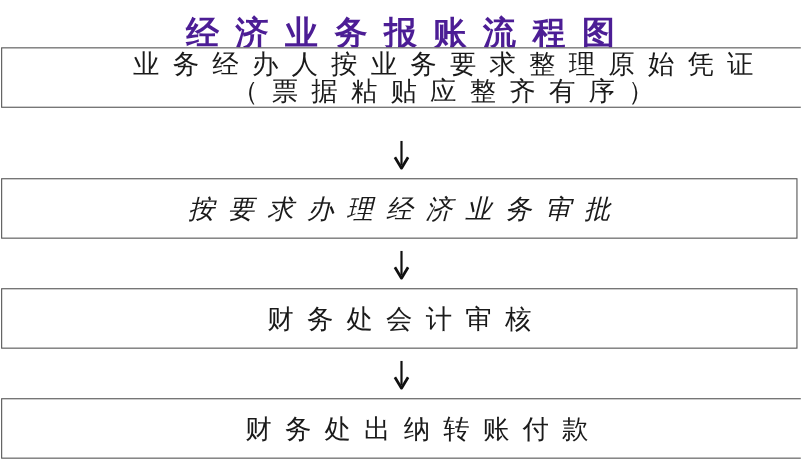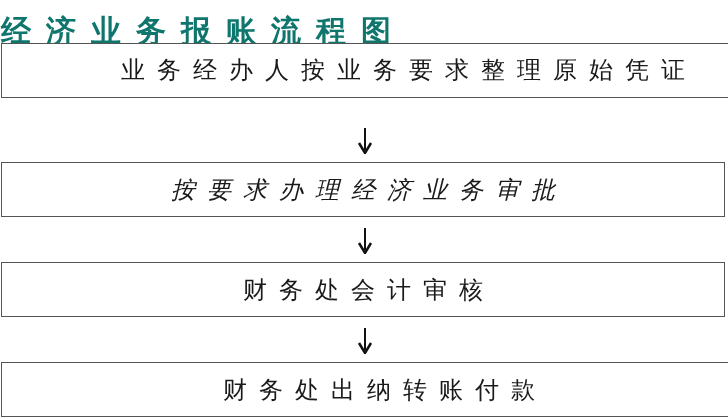--- a/index.html
+++ b/index.html
@@ -13,27 +13,28 @@
       position: relative;
       overflow: hidden;
       font-family: "DejaVu Serif", "Liberation Serif", serif;
       color: #1a1a1a;
     }
     .title {
       position: absolute;
       left: 0;
       top: 12px;
       width: 728px;
+      text-align: center;
       font-size: 30px;
       font-weight: bold;
       letter-spacing: 15px;
       line-height: 38px;
-      padding-left: 1px;
+      padding-left: 15px;
       box-sizing: border-box;
-      color: #0f766e;
+      color: #4c1d95;
     }
     .box {
       position: absolute;
       left: 1px;
       width: 722px;
       height: 53px;
       border: 1px solid #555;
       background: #fff;
       display: flex;
       flex-direction: column;
@@ -67,20 +68,21 @@
     #arrow2 { top: 228px; }
     #arrow3 { top: 328px; }
   </style>
 </head>
 <body>
 
 <div class="title">经济业务报账流程图</div>
 
 <div class="box two-line" id="box1">
   <div class="line">业务经办人按业务要求整理原始凭证</div>
+  <div class="line">（票据粘贴应整齐有序）</div>
 </div>
 
 <svg class="arrow" id="arrow1" viewBox="0 0 16 26">
   <line x1="8" y1="0" x2="8" y2="22" stroke="#111" stroke-width="2"></line>
   <path d="M2 15 L8 25 L14 15" fill="none" stroke="#111" stroke-width="2.5" stroke-linejoin="miter"></path>
 </svg>
 
 <div class="box" id="box2">
   <div class="line">按要求办理经济业务审批</div>
 </div>

